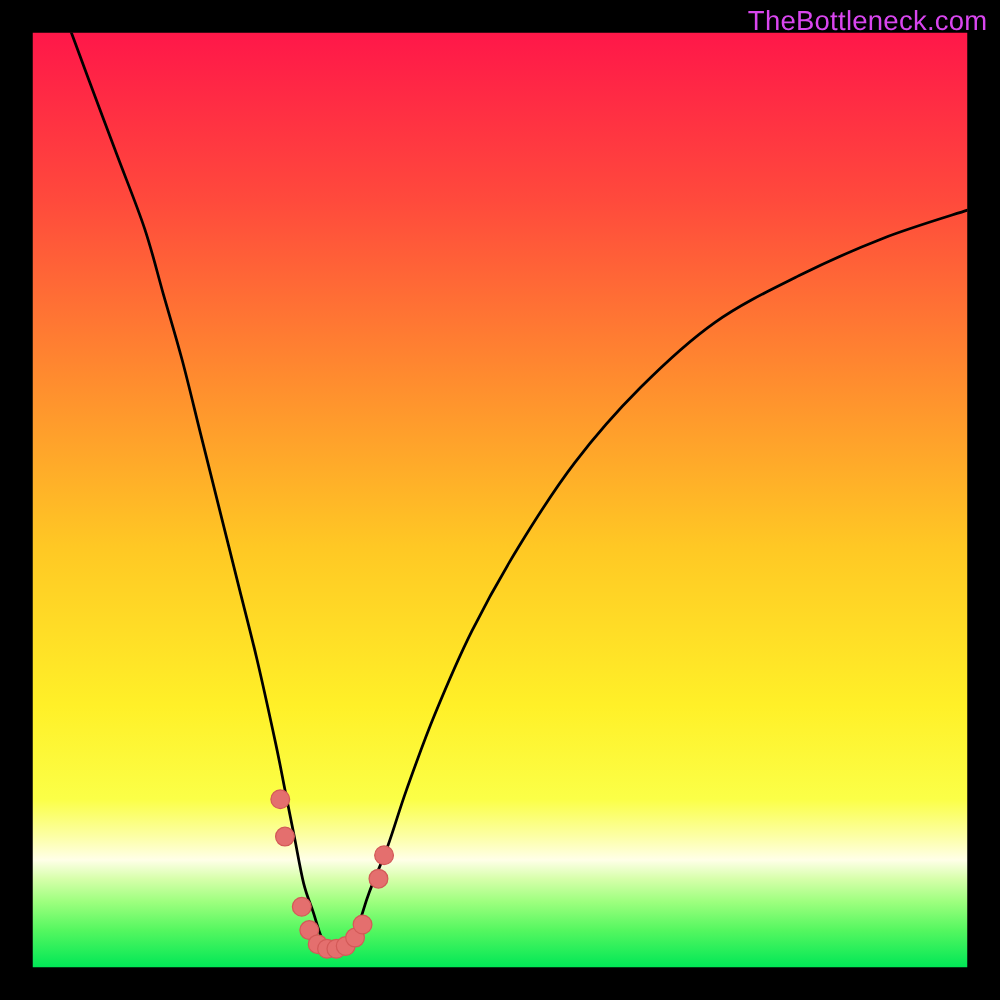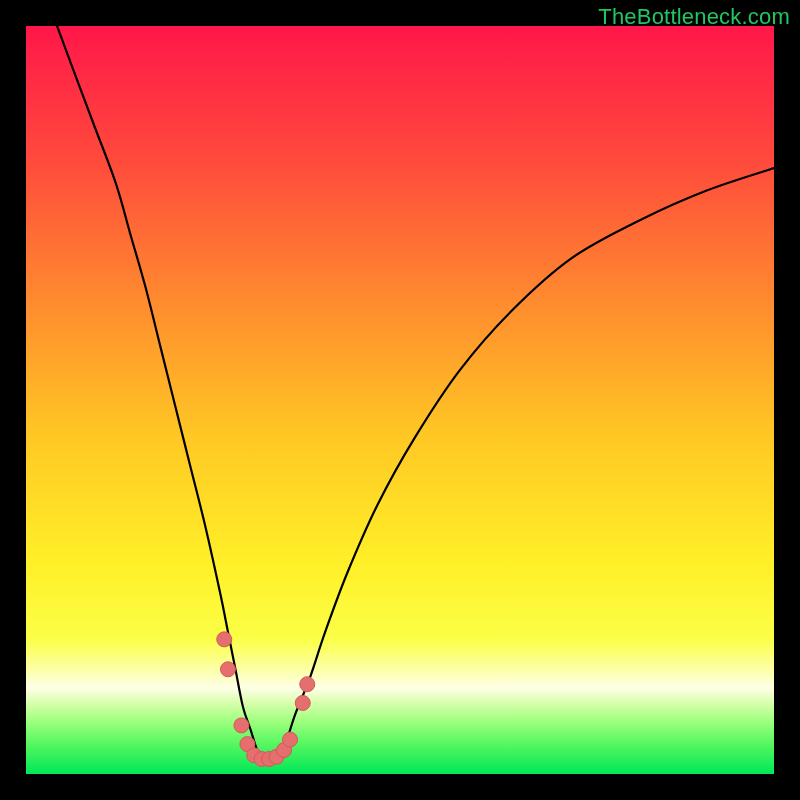--- a/index.html
+++ b/index.html
@@ -25,21 +25,21 @@
     top: 0;
     width: 748px;
     height: 748px;
   }
   .watermark {
     position: absolute;
     top: 4px;
     right: 10px;
     font-size: 22px;
     font-weight: 500;
-    color: #22c55e;
+    color: #d946ef;
     letter-spacing: 0.2px;
   }
   svg {
     display: block;
   }
 </style>
 </head>
 <body>
 
 <div class="frame">

